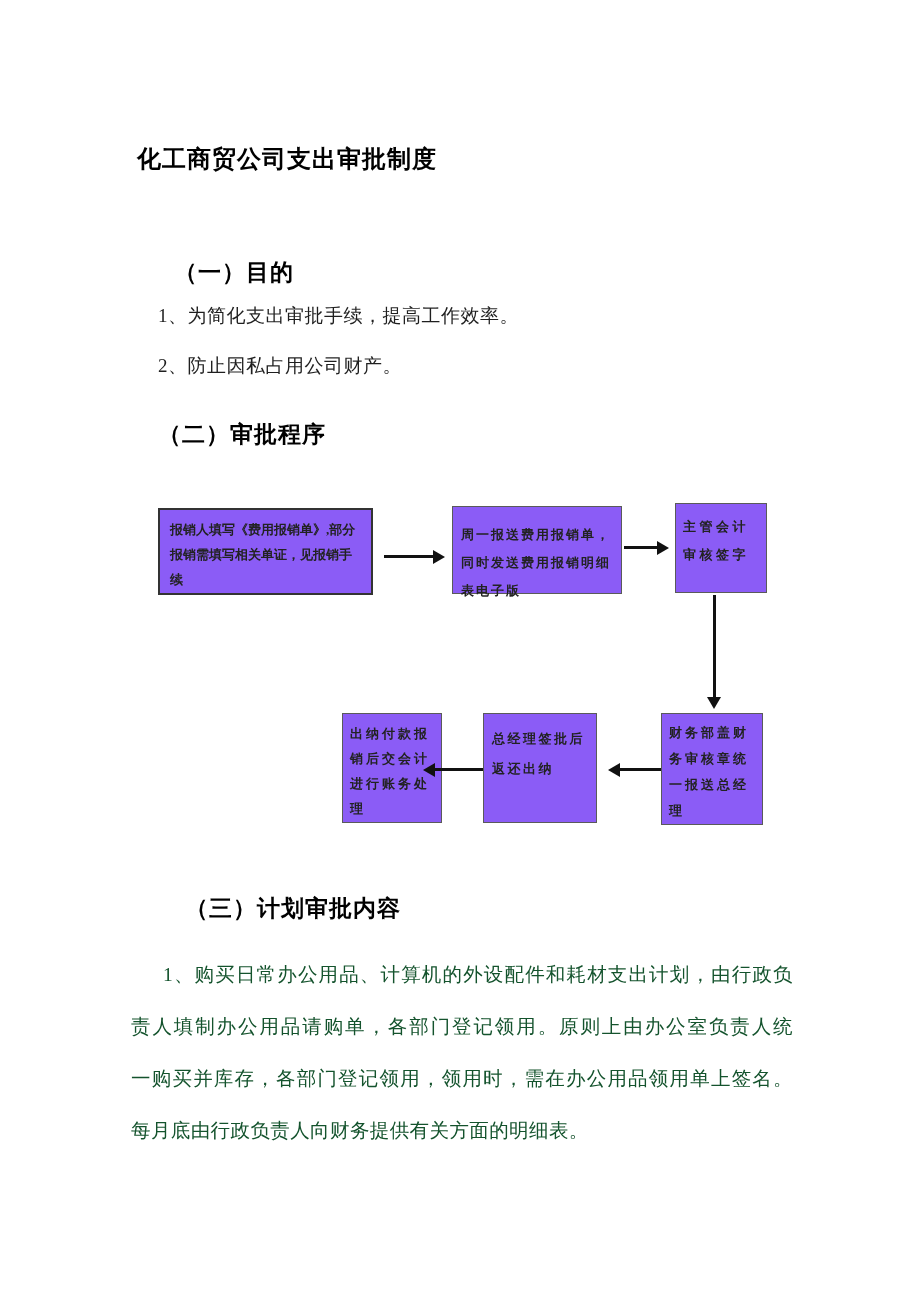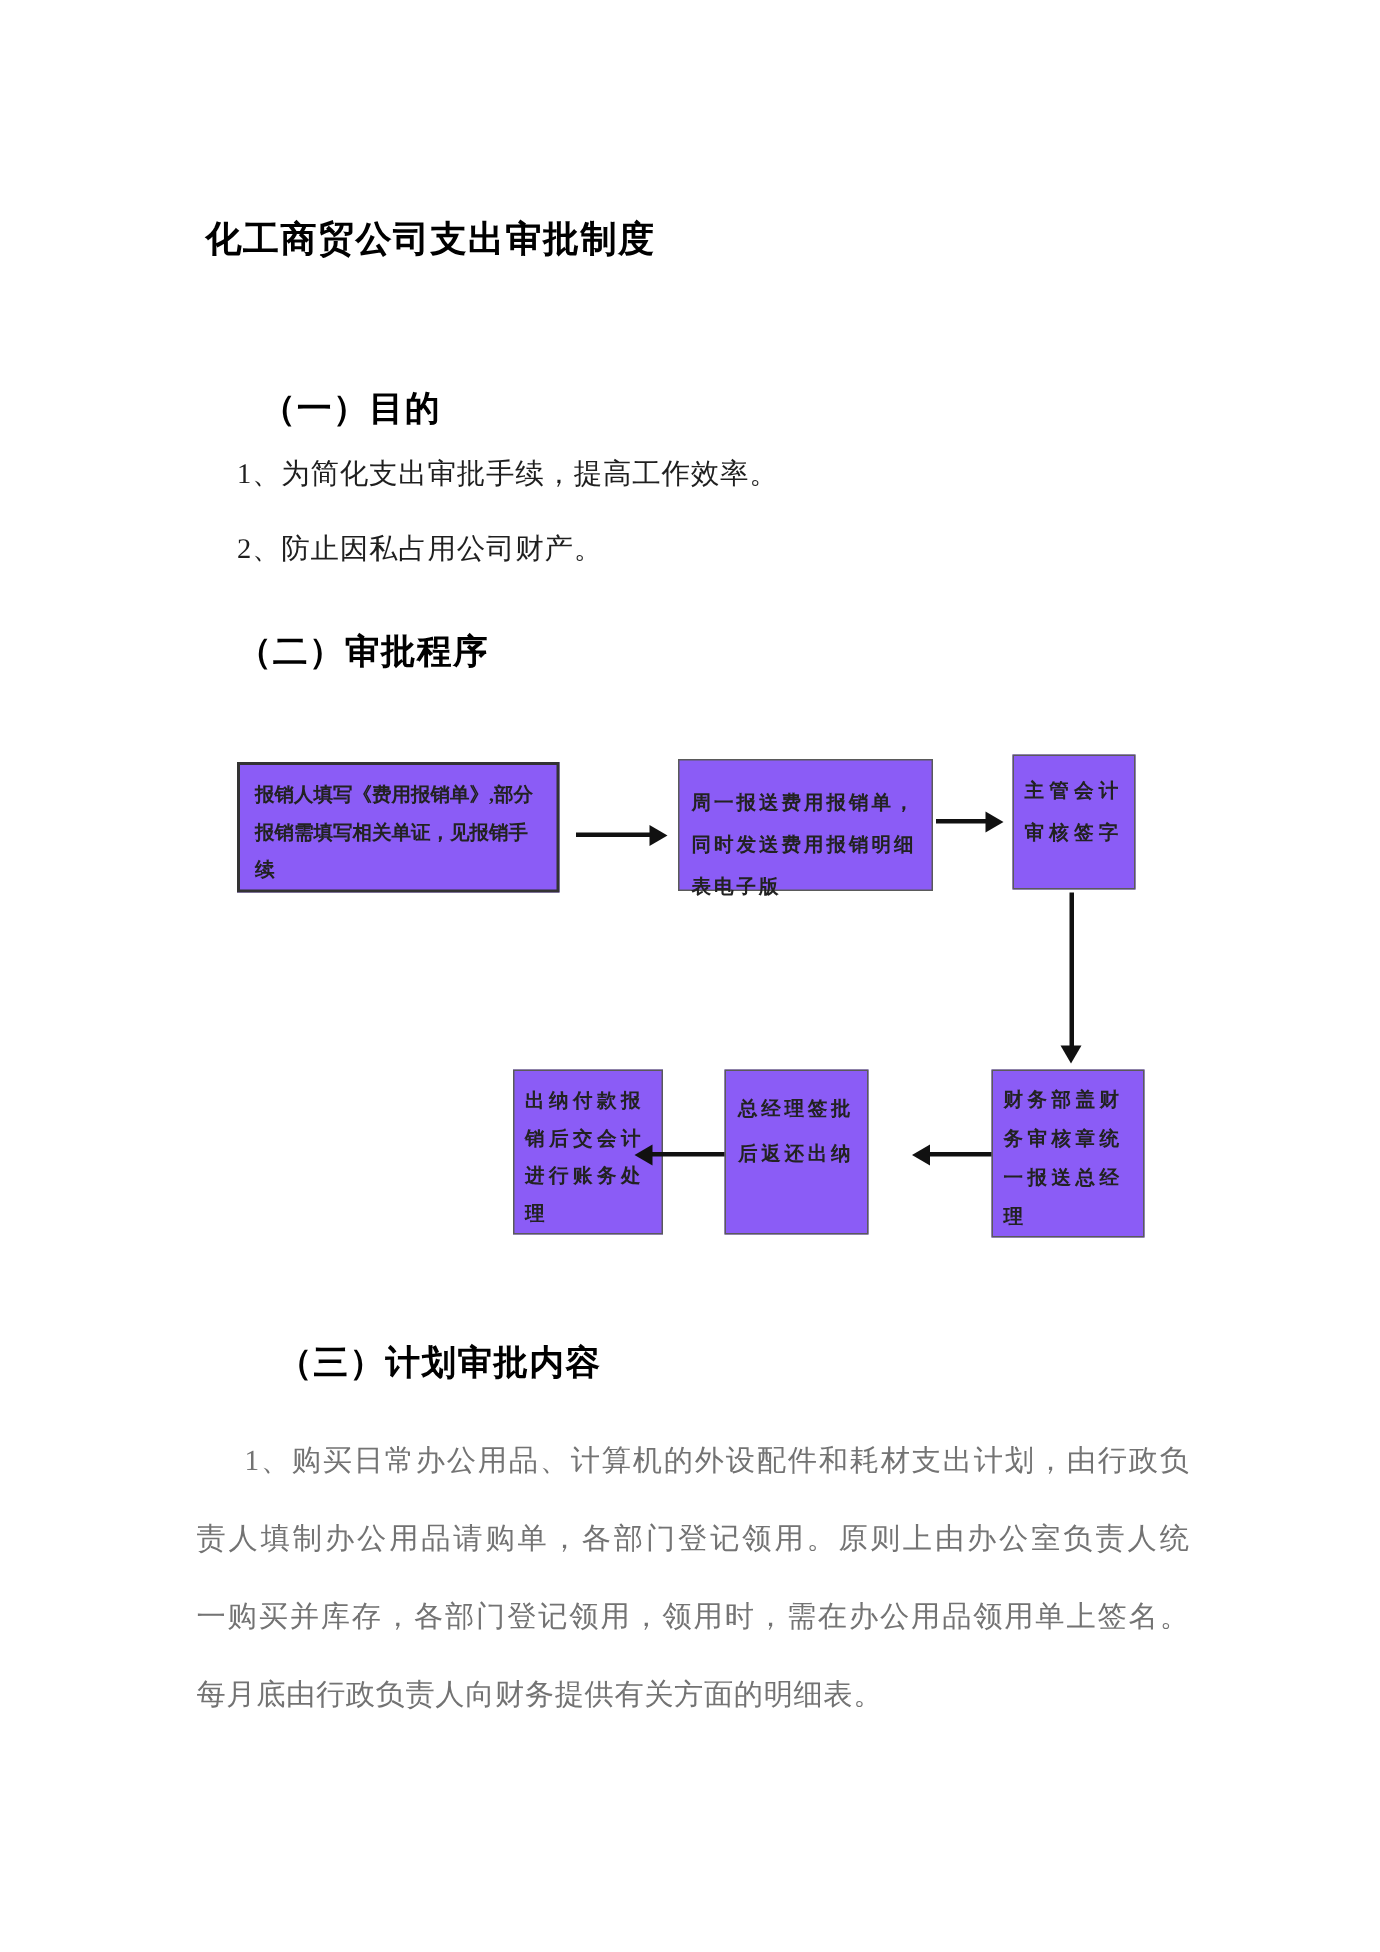--- a/index.html
+++ b/index.html
@@ -36,23 +36,23 @@
 
   
   .fbox{
     position:absolute;box-sizing:border-box;
     border:1px solid #5a5a5a;background:#8b5cf6;
     font-size:13px;font-weight:600;color:#222;
     line-height:25px;
   }
   .b1{left:158px;top:508px;width:215px;height:87px;border:2px solid #333;padding:7px 10px;letter-spacing:0;}
   .b2{left:452px;top:506px;width:170px;height:88px;padding:14px 8px;letter-spacing:2px;line-height:28px;}
-  .b3{left:675px;top:503px;width:82px;height:90px;padding:9px 7px;letter-spacing:3.5px;line-height:28px;}
+  .b3{left:675px;top:503px;width:92px;height:90px;padding:9px 7px;letter-spacing:3.5px;line-height:28px;}
   .b4{left:661px;top:713px;width:102px;height:112px;padding:6px 7px;letter-spacing:3px;line-height:26px;}
-  .b5{left:483px;top:713px;width:96px;height:110px;padding:10px 8px;letter-spacing:2.5px;line-height:30px;}
+  .b5{left:483px;top:713px;width:114px;height:110px;padding:10px 8px;letter-spacing:2.5px;line-height:30px;}
   .b6{left:318px;top:713px;width:100px;height:110px;padding:7px 7px;letter-spacing:3px;line-height:25px;margin-left:24px;}
 
   
   .arr{position:absolute;}
   .arr .shaft{position:absolute;background:#111;}
   .arr .head{position:absolute;width:0;height:0;}
   .a1{left:384px;top:550px;width:62px;height:14px;}
   .a1 .shaft{left:0;top:5px;width:50px;height:3px;}
   .a1 .head{left:49px;top:0;border-top:7px solid transparent;border-bottom:7px solid transparent;border-left:12px solid #111;}
   .a2{left:624px;top:541px;width:46px;height:14px;}
@@ -64,21 +64,21 @@
   .a4{left:608px;top:763px;width:53px;height:14px;}
   .a4 .head{left:0;top:0;border-top:7px solid transparent;border-bottom:7px solid transparent;border-right:12px solid #111;}
   .a4 .shaft{left:10px;top:5px;width:43px;height:3px;}
   .a5{left:423px;top:763px;width:60px;height:14px;}
   .a5 .head{left:0;top:0;border-top:7px solid transparent;border-bottom:7px solid transparent;border-right:12px solid #111;}
   .a5 .shaft{left:10px;top:5px;width:50px;height:3px;}
 
   
   .para{
     position:absolute;left:131px;top:962px;width:662px;
-    font-size:19.5px;letter-spacing:0.4px;color:#737373;
+    font-size:19.5px;letter-spacing:0.4px;color:#14532d;
   }
   .pl{height:52px;line-height:26px;overflow:visible;}
   .jl{text-align:justify;text-align-last:justify;}
   .ind{text-indent:32px;}
 </style>
 </head>
 <body>
 
 <div class="page">
 

